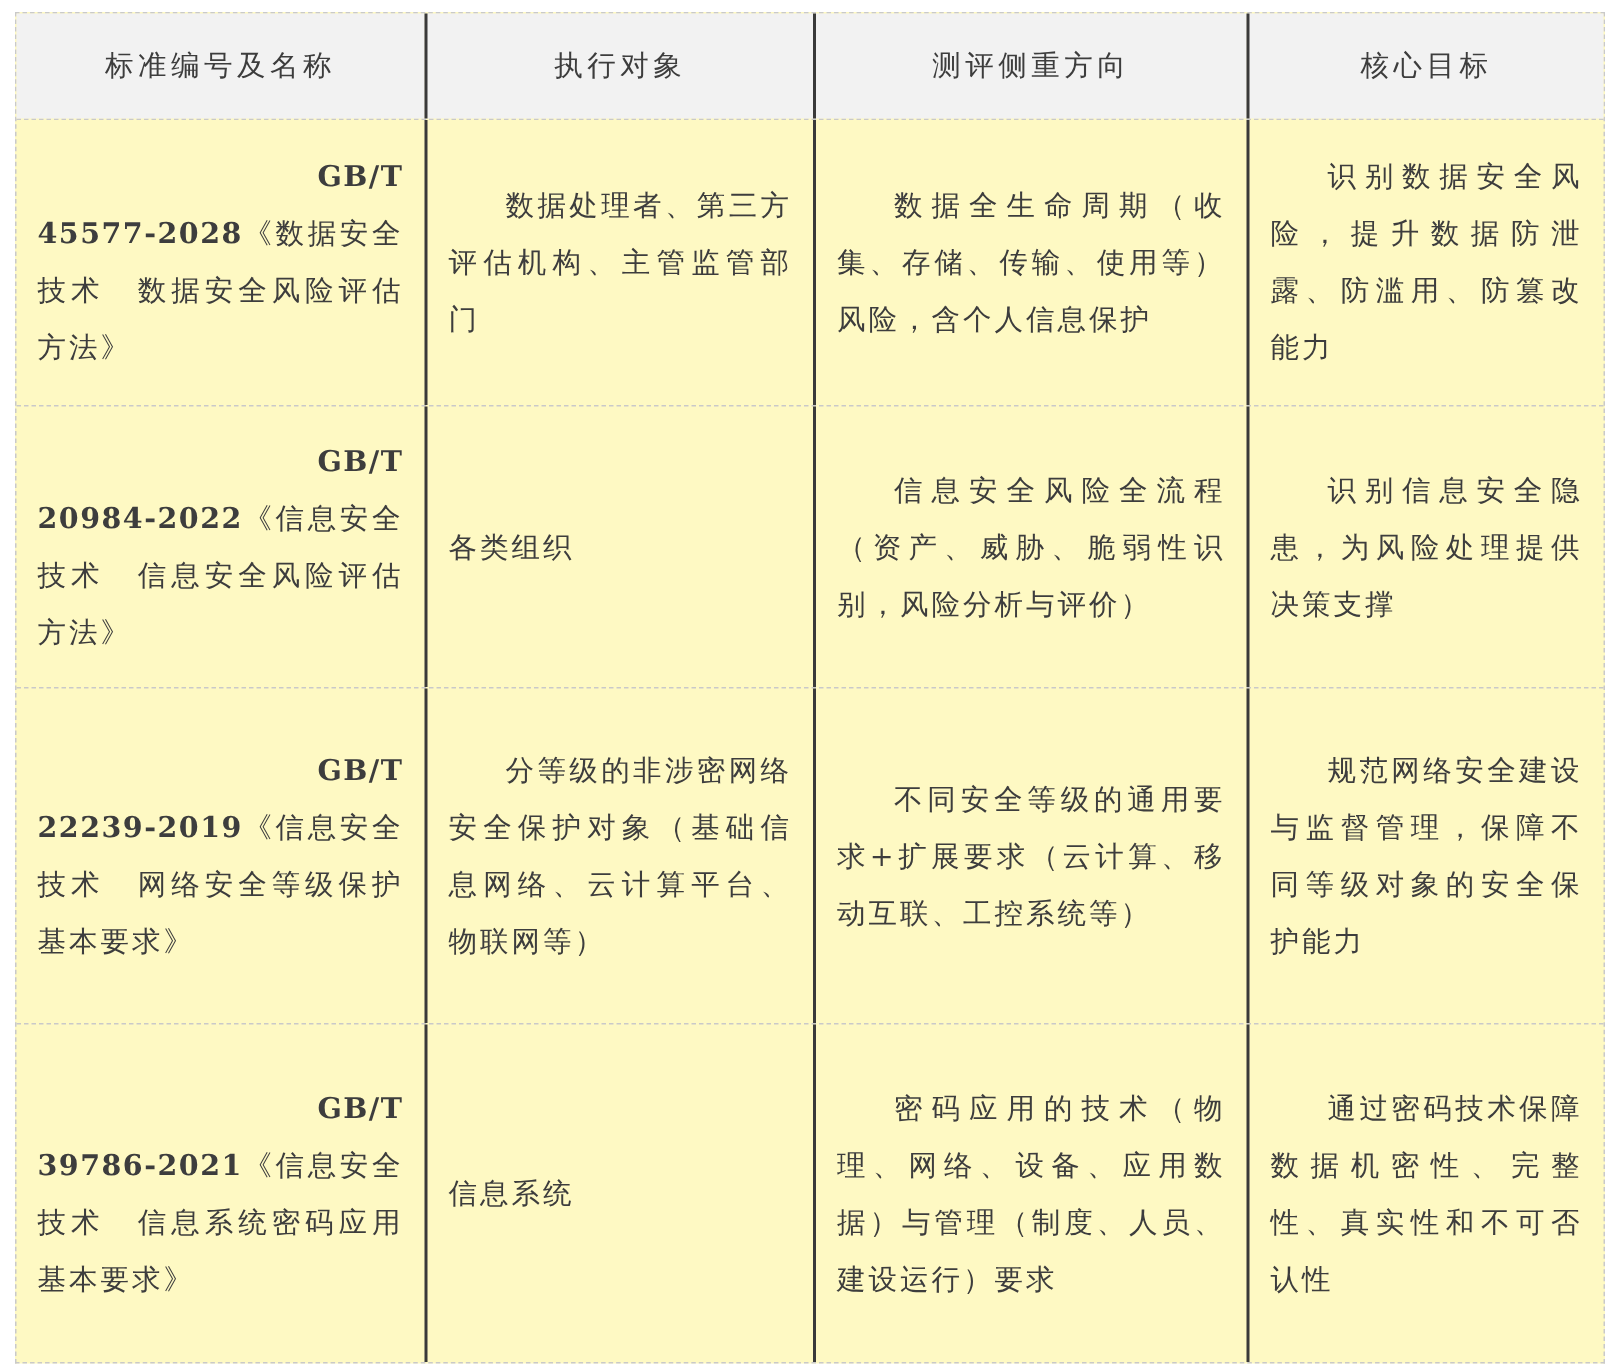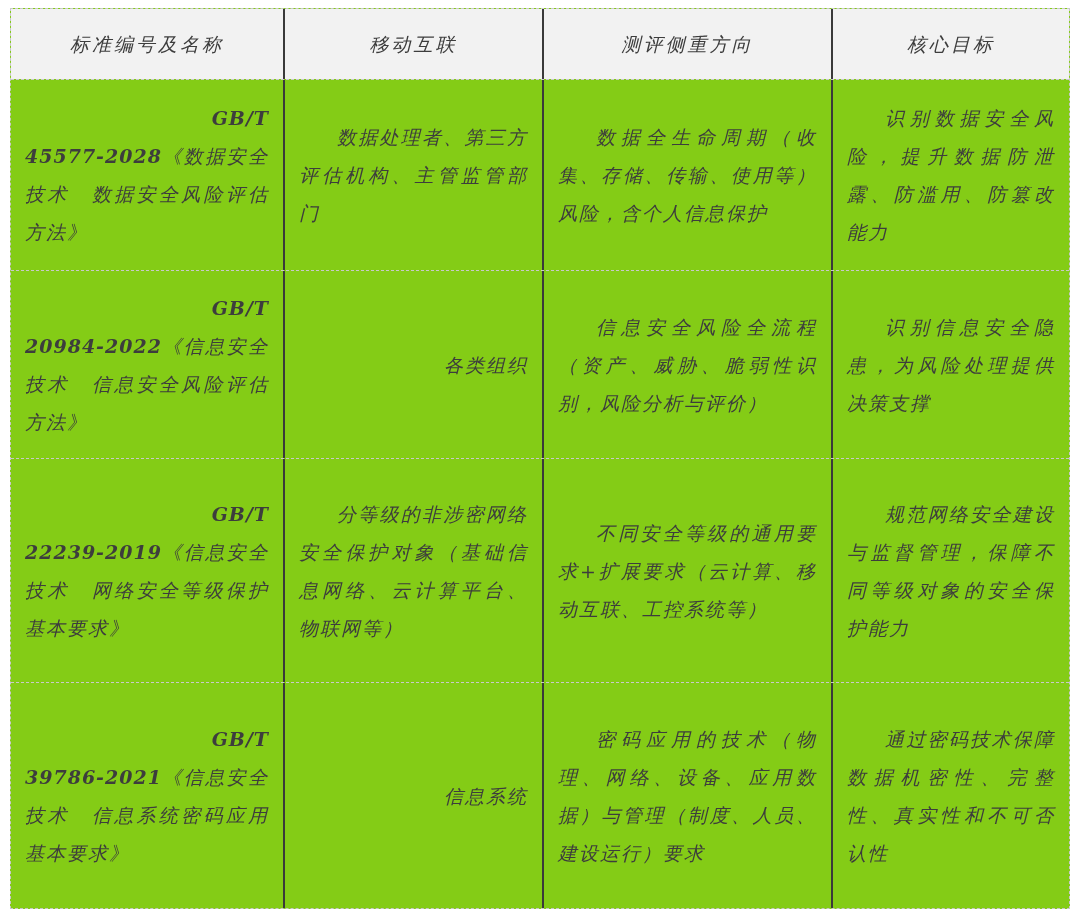--- a/index.html
+++ b/index.html
@@ -13,22 +13,21 @@
   html,body{width:1080px;height:912px;overflow:hidden;}
   body{
     background:var(--page-bg);
     font-family:"DejaVu Serif","Liberation Serif",serif;
     color:var(--text);
     padding:8px 10px;
   }
   .table{
     width:1060px;
     border:1px dashed var(--grid-light);
-    background:#84cc16;
-    font-style:italic;
+    background:#fef9c3;
   }
   .row{
     display:grid;
     grid-template-columns:272fr 259fr 289fr 238fr;
     border-bottom:1px dashed var(--grid-light);
   }
   .row:last-child{border-bottom:none;}
   .cell{
     display:flex;
     align-items:center;
@@ -51,42 +50,42 @@
   .r3 .cell{min-height:223px;}
   .r4 .cell{min-height:225px;}
   .para{
     width:100%;
     text-indent:2em;
     text-align:justify;
     text-justify:inter-ideograph;
   }
   .para.single{
     text-indent:0;
-    text-align:right;
+    text-align:left;
   }
   .std{width:100%;}
   .std-code{
     text-align:right;
     font-weight:bold;
     letter-spacing:1px;
   }
   .std-name{
     text-align:justify;
     text-justify:inter-ideograph;
   }
   .std-num{font-weight:bold;letter-spacing:1px;}
 </style>
 </head>
 <body>
 
 <div class="table">
 
   <div class="row thead">
     <div class="cell">标准编号及名称</div>
-    <div class="cell">移动互联</div>
+    <div class="cell">执行对象</div>
     <div class="cell">测评侧重方向</div>
     <div class="cell">核心目标</div>
   </div>
 
   <div class="row r1">
     <div class="cell">
       <div class="std">
         <div class="std-code">GB/T</div>
         <p class="std-name"><span class="std-num">45577-2028</span><span>《数据安全技术　数据安全风险评估方法》</span></p>
       </div>

